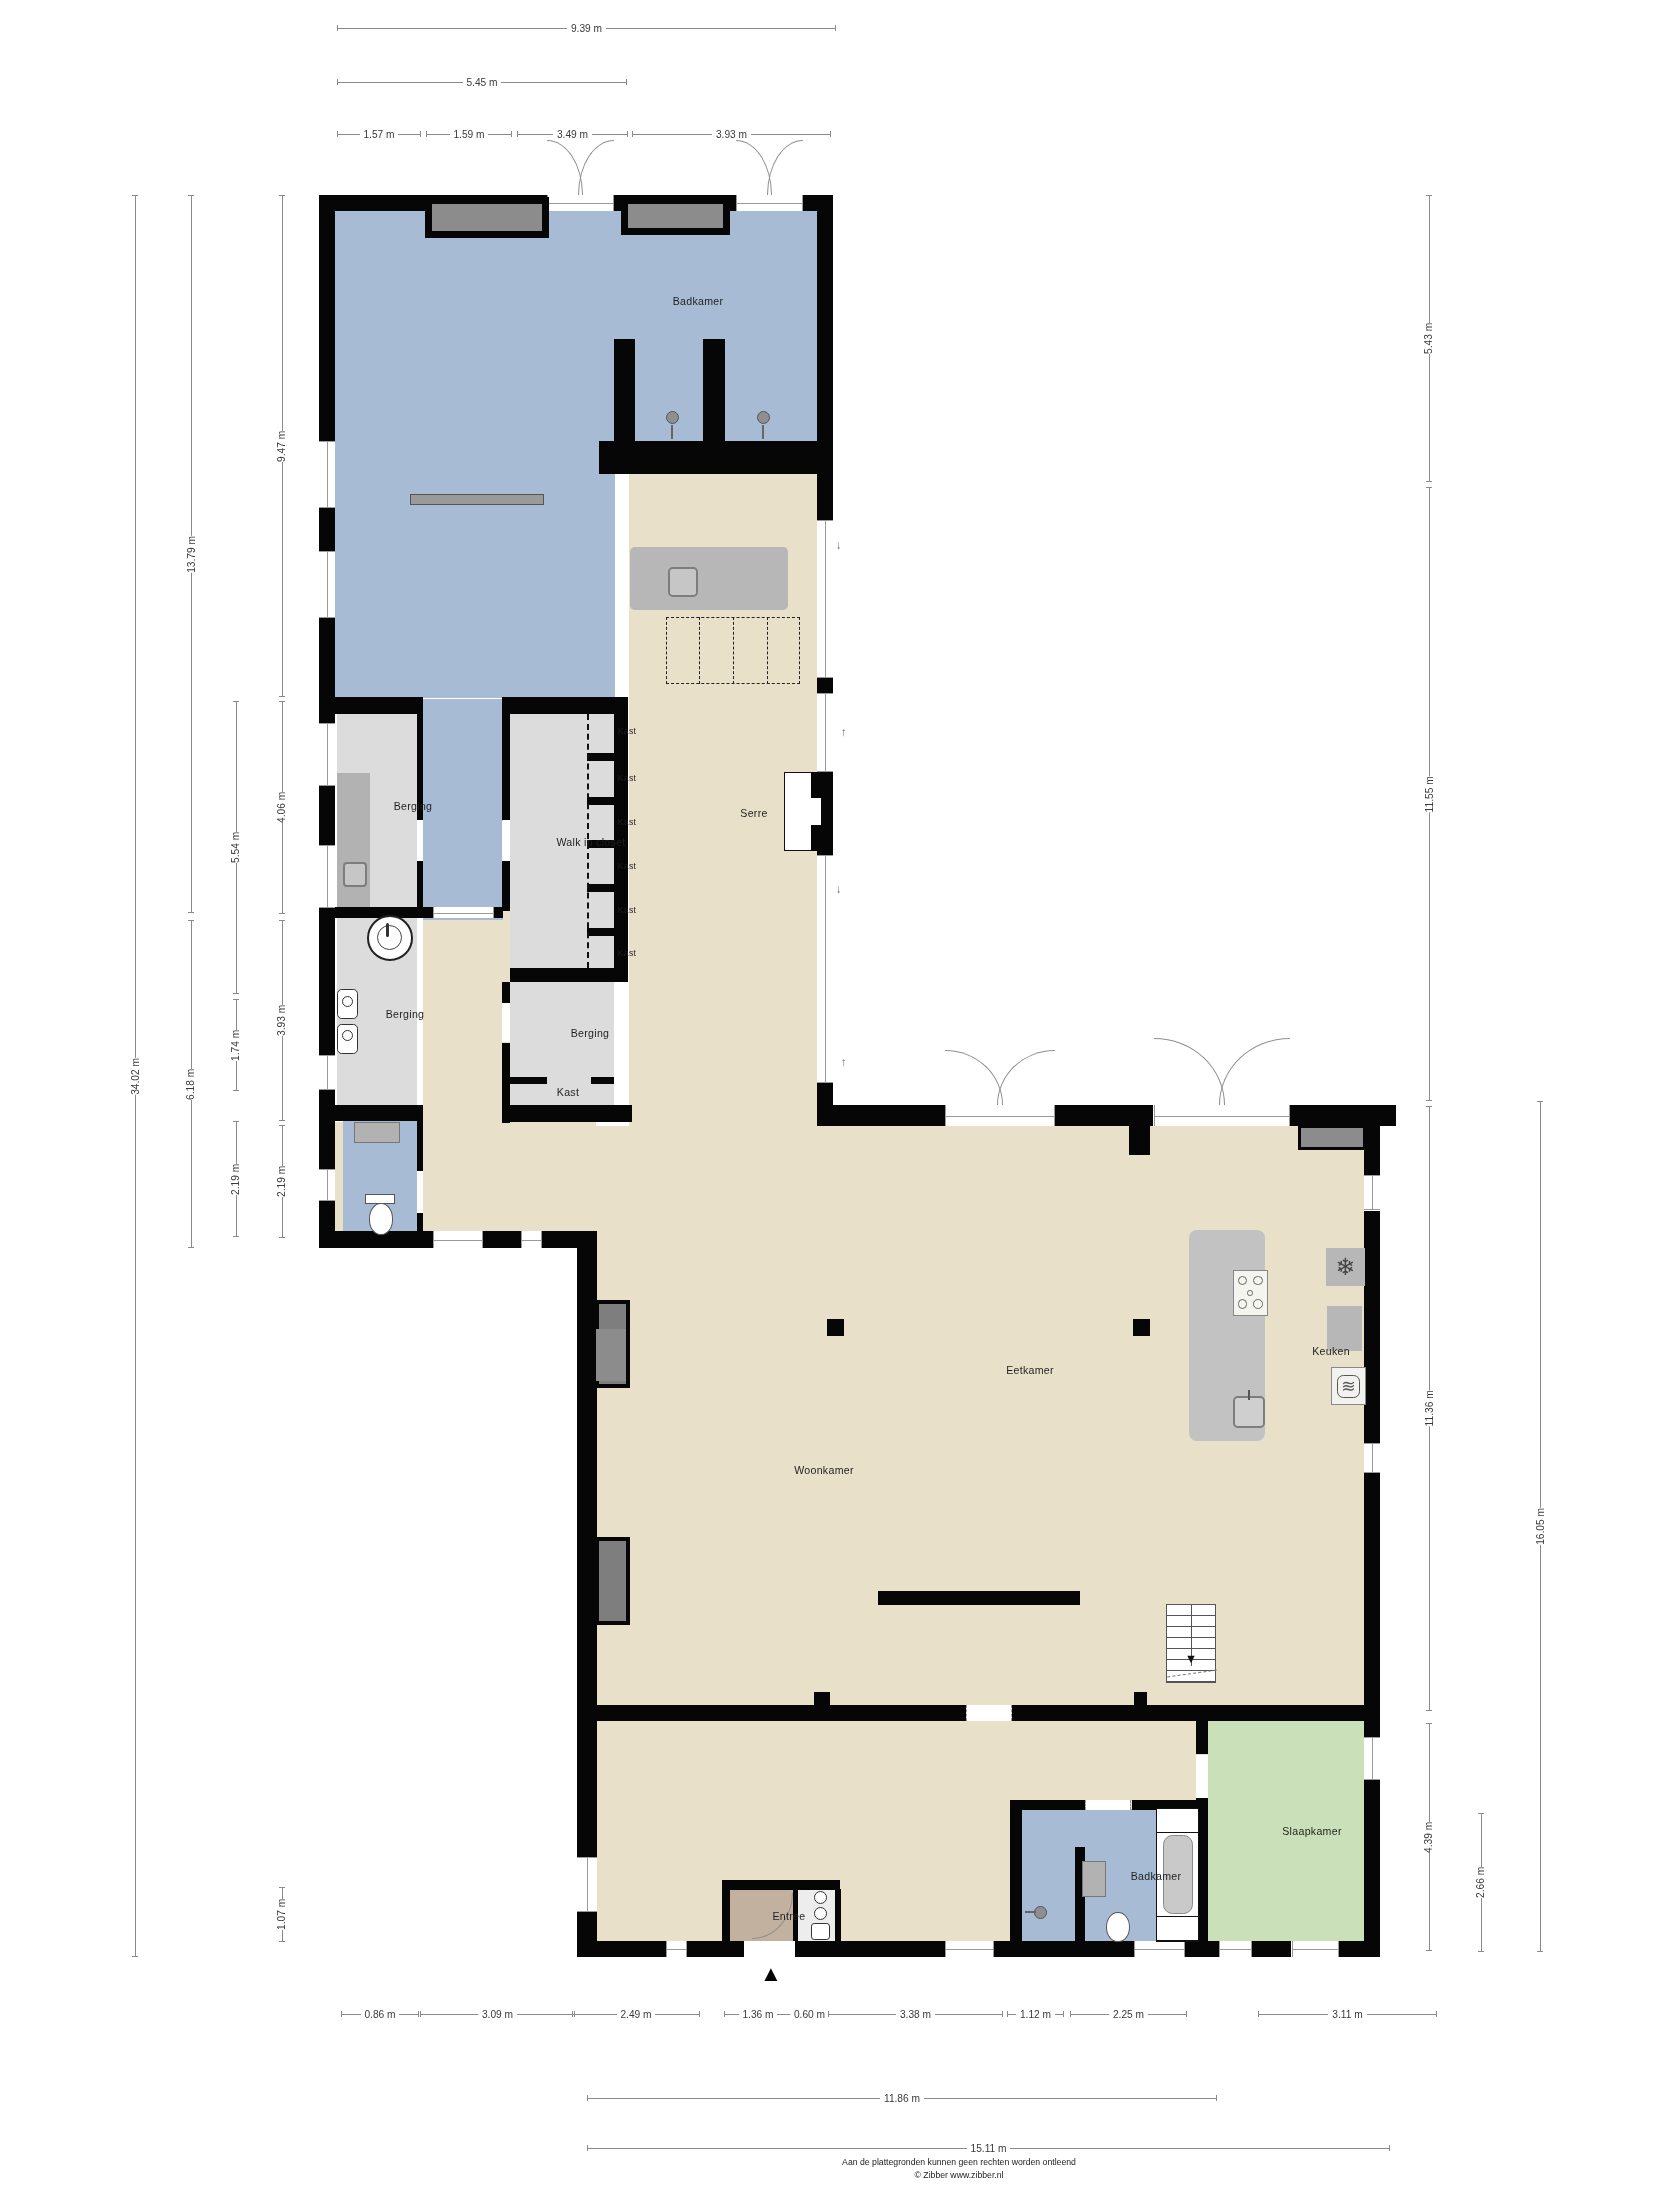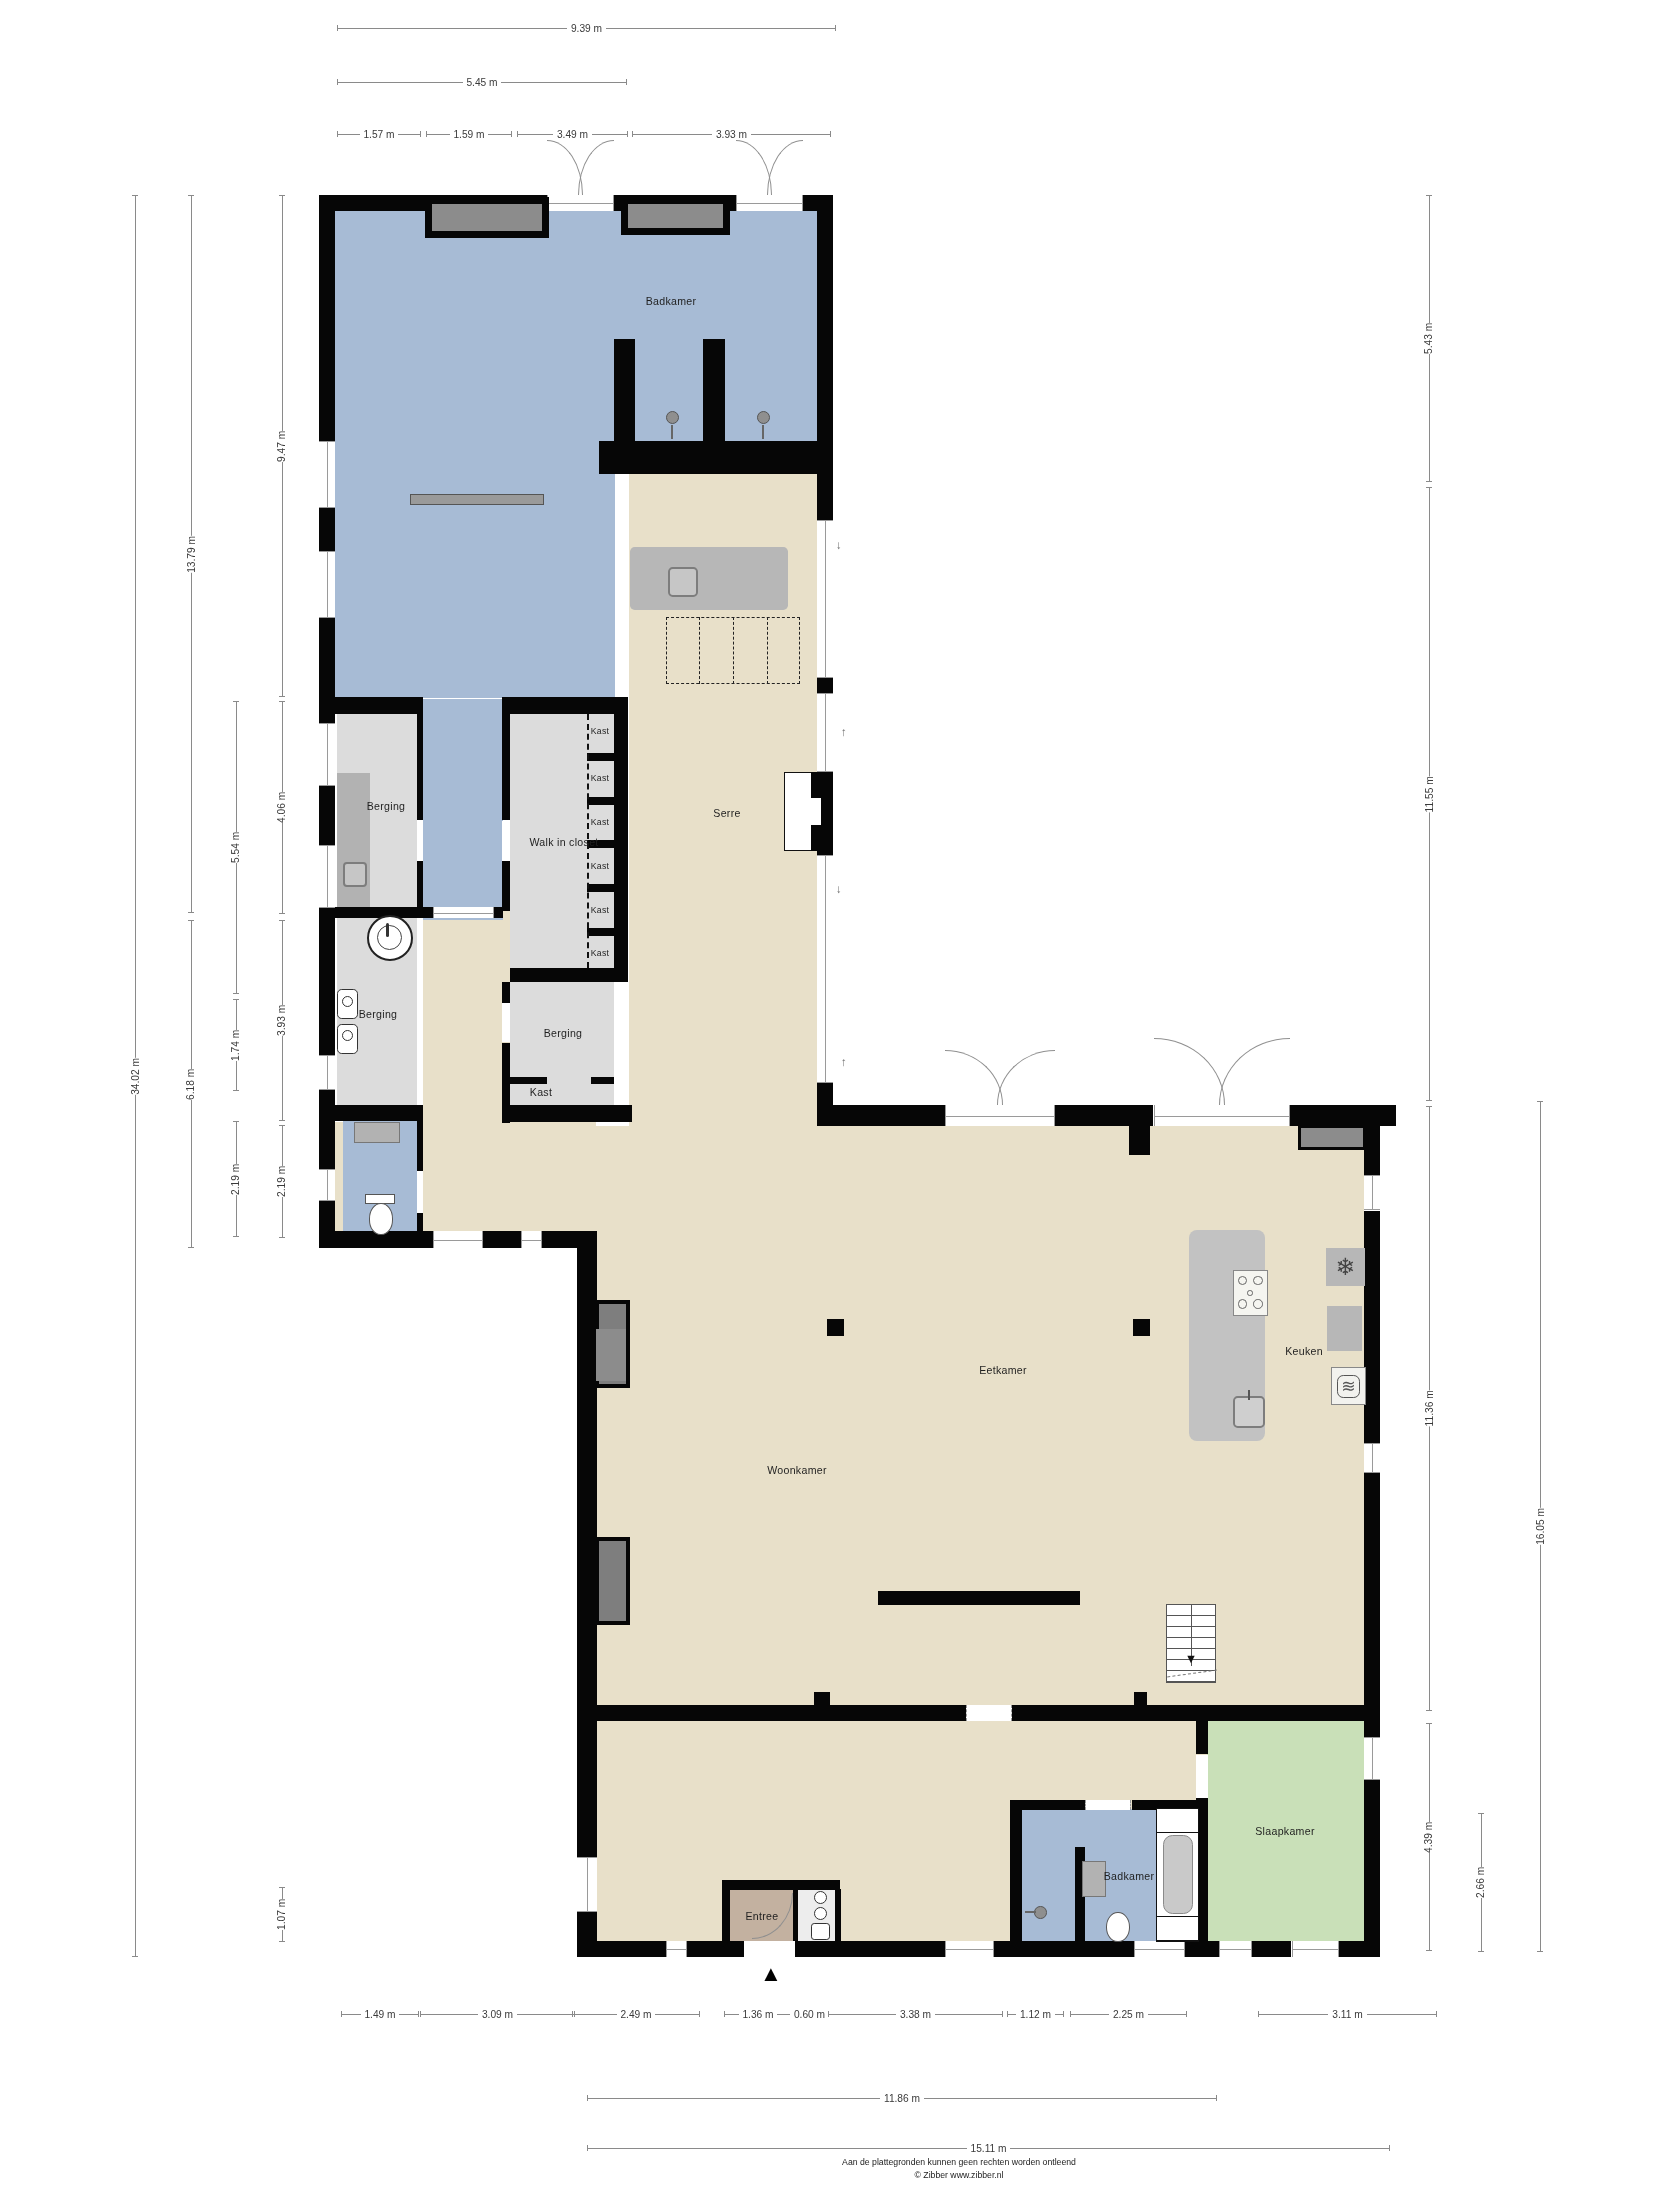--- a/index.html
+++ b/index.html
@@ -1,19 +1,19 @@
 <!DOCTYPE html>
 <html style="font-size:12.6px"><head>
 <meta charset="utf-8">
 <style>
   html,body{margin:0;padding:0;background:#fff;}
   #plan{position:relative;width:1654px;height:2205px;background:#fff;font-family:"Liberation Sans",sans-serif;overflow:hidden;}
   .fl,.w,.fx,.gap,.wnv,.wnh,.arc,.dimh,.dimv,.rl,.ic{position:absolute;box-sizing:border-box;}
   .w{background:#060606;}
-  .rl{transform:translate(-50%,-50%);font-size:10.6px;color:#1f1f1f;white-space:nowrap;letter-spacing:0.3px;}
+  .rl{transform:translate(-50%,-50%);font-size:10.6px;color:#1f1f1f;white-space:nowrap;letter-spacing:0.3px;margin-left:27px;}
   .rl.sm{font-size:8.7px;}
   .wnv{background:#fff;border-top:1.6px solid #9a9a9a;border-bottom:1.6px solid #9a9a9a;}
   .wnv::before{content:"";position:absolute;left:50%;top:0;bottom:0;width:1.2px;background:#9a9a9a;}
   .wnh{background:#fff;border-left:1.6px solid #9a9a9a;border-right:1.6px solid #9a9a9a;}
   .wnh::before{content:"";position:absolute;top:50%;left:0;right:0;height:1.2px;background:#9a9a9a;}
   .gap{background:#fff;}
   .arc{border:1.2px solid #8f8f8f;background:transparent;}
   .arc.tl{border-right:none;border-bottom:none;border-top-left-radius:100%;}
   .arc.tr{border-left:none;border-bottom:none;border-top-right-radius:100%;}
   .arc.br{border-left:none;border-top:none;border-bottom-right-radius:100%;}
@@ -371,21 +371,21 @@
       <i></i>
       <span>2.66 m</span>
     </div>
   <div class="dimv" style="left:1533px;top:1101px;height:851px">
       <i></i>
       <span>16.05 m</span>
     </div>
 
   <div class="dimh" style="left:341px;top:2007px;width:78px">
       <i></i>
-      <span>1.49 m</span>
+      <span>0.86 m</span>
     </div>
   <div class="dimh" style="left:420px;top:2007px;width:155px">
       <i></i>
       <span>3.09 m</span>
     </div>
   <div class="dimh" style="left:572px;top:2007px;width:128px">
       <i></i>
       <span>2.49 m</span>
     </div>
   <div class="dimh" style="left:724px;top:2007px;width:68px">

